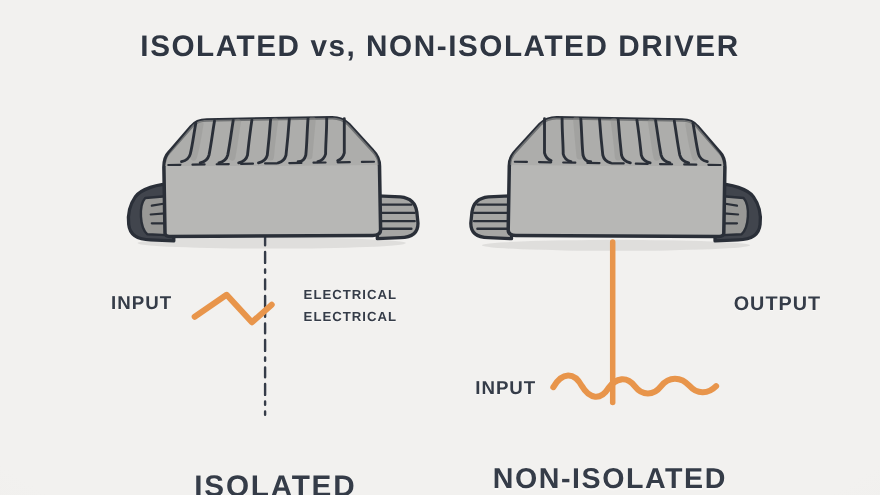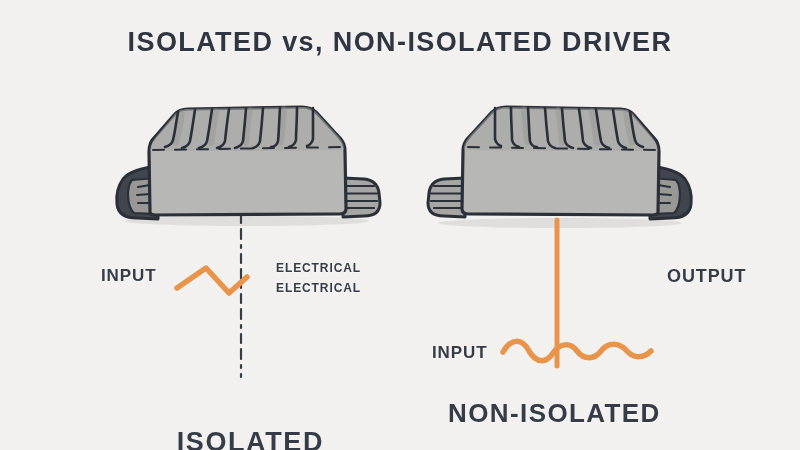--- a/index.html
+++ b/index.html
@@ -18,21 +18,21 @@
   .title{
     left:0;right:0;top:27px;text-align:center;
     font-size:27px;letter-spacing:1.4px;color:#2F3642;
   }
   .input-left{left:101px;top:266px;font-size:17px;}
   .barrier{left:276px;top:258px;font-size:12px;line-height:20px;}
   .barrier span{display:block;}
   .isolated{left:128px;top:396px;width:196px;text-align:right;font-size:27px;letter-spacing:1.6px;margin-top:31px;}
   .output{left:619px;top:266px;font-size:18px;margin-left:48px;}
   .input-right{left:432px;top:343px;font-size:17px;}
-  .non-isolated{left:448px;top:398px;font-size:26px;letter-spacing:1.4px;}
+  .non-isolated{left:448px;top:420px;font-size:26px;letter-spacing:1.4px;}
 </style>
 </head>
 <body>
 
 <div class="stage">
 
   <svg class="scene" viewBox="0 0 800 450">
     <defs>
       <g id="driver">
 

